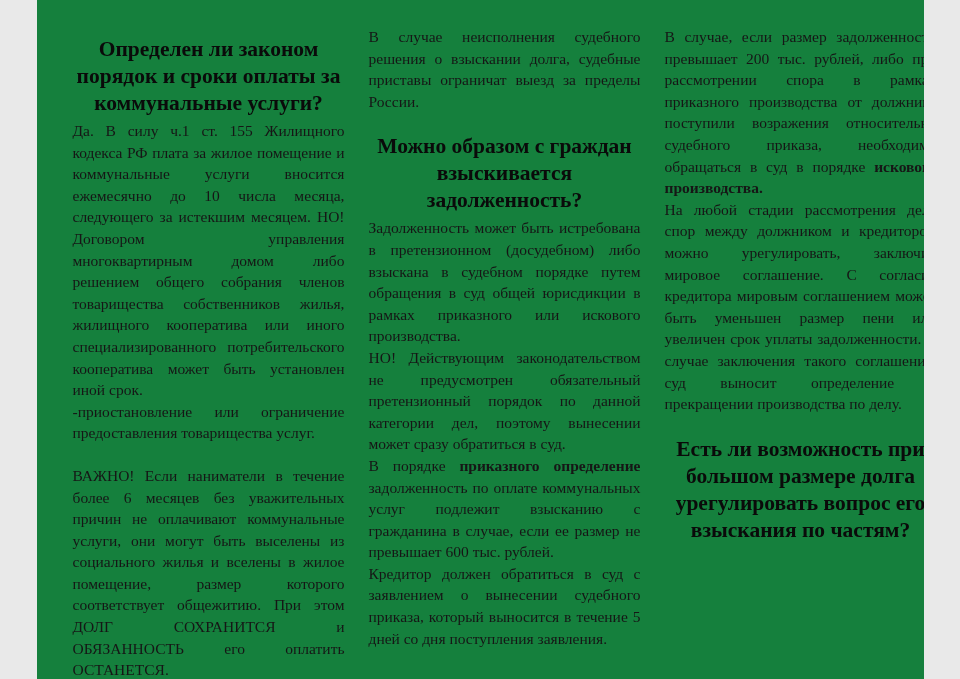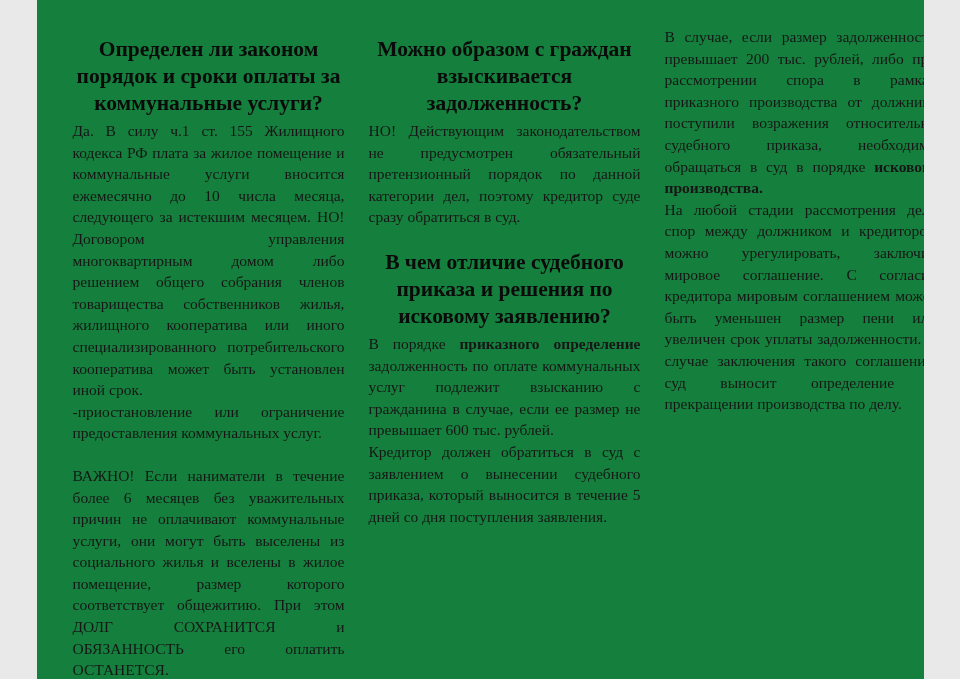--- a/index.html
+++ b/index.html
@@ -49,28 +49,30 @@
     font-weight: bold;
   }
 </style>
 </head>
 <body>
 
 <div class="page">
   <div class="col">
       <h2 class="heading"><span>Определен ли законом порядок и сроки оплаты за коммунальные услуги?</span></h2>
       <p class="paragraph"><span>Да. В силу ч.1 ст. 155 Жилищного кодекса РФ плата за жилое помещение и коммунальные услуги вносится ежемесячно до 10 числа месяца, следующего за истекшим месяцем. НО! Договором управления многоквартирным домом либо решением общего собрания членов товарищества собственников жилья, жилищного кооператива или иного специализированного потребительского кооператива может быть установлен иной срок.</span></p>
-      <p class="paragraph"><span>-приостановление или ограничение предоставления коммунальных услуг.</span></p>
+      <p class="paragraph"><span>-приостановление или ограничение предоставления товарищества услуг.</span></p>
       <p class="paragraph spaced"><span>ВАЖНО! Если наниматели в течение более 6 месяцев без уважительных причин не оплачивают коммунальные услуги, они могут быть выселены из социального жилья и вселены в жилое помещение, размер которого соответствует общежитию. При этом ДОЛГ СОХРАНИТСЯ и ОБЯЗАННОСТЬ его оплатить ОСТАНЕТСЯ.</span></p>
     </div>
   <div class="col">
+      <p class="paragraph"><span>В случае неисполнения судебного решения о взыскании долга, судебные приставы ограничат выезд за пределы России.</span></p>
       <h2 class="heading"><span>Можно образом с граждан взыскивается задолженность?</span></h2>
-      <p class="paragraph"><span> НО! Действующим законодательством не предусмотрен обязательный претензионный порядок по данной категории дел, поэтому кредитор суде сразу обратиться в суд.</span></p>
-      <h2 class="heading"><span>В чем отличие судебного приказа и решения по исковому заявлению?</span></h2>
+      <p class="paragraph"><span>Задолженность может быть истребована в претензионном (досудебном) либо взыскана в судебном порядке путем обращения в суд общей юрисдикции в рамках приказного или искового производства.</span></p>
+      <p class="paragraph"><span> НО! Действующим законодательством не предусмотрен обязательный претензионный порядок по данной категории дел, поэтому вынесении может сразу обратиться в суд.</span></p>
       <p class="paragraph"><span>В порядке </span><b>приказного определение</b><span> задолженность по оплате коммунальных услуг подлежит взысканию с гражданина в случае, если ее размер не превышает 600 тыс. рублей.</span></p>
       <p class="paragraph"><span>Кредитор должен обратиться в суд с заявлением о вынесении судебного приказа, который выносится в течение 5 дней со дня поступления заявления.</span></p>
     </div>
   <div class="col">
       <p class="paragraph"><span>В случае, если размер задолженности превышает 200 тыс. рублей, либо при рассмотрении спора в рамках приказного производства от должника поступили возражения относительно судебного приказа, необходимо обращаться в суд в порядке </span><b>искового производства.</b></p>
       <p class="paragraph"><span>На любой стадии рассмотрения дела спор между должником и кредитором можно урегулировать, заключив мировое соглашение. С согласия кредитора мировым соглашением может быть уменьшен размер пени или увеличен срок уплаты задолженности. В случае заключения такого соглашения, суд выносит определение о прекращении производства по делу.</span></p>
+      <h2 class="heading"><span>Есть ли возможность при большом размере долга урегулировать вопрос его взыскания по частям?</span></h2>
       <p class="paragraph"></p>
     </div>
 </div>
 
 </body></html>

